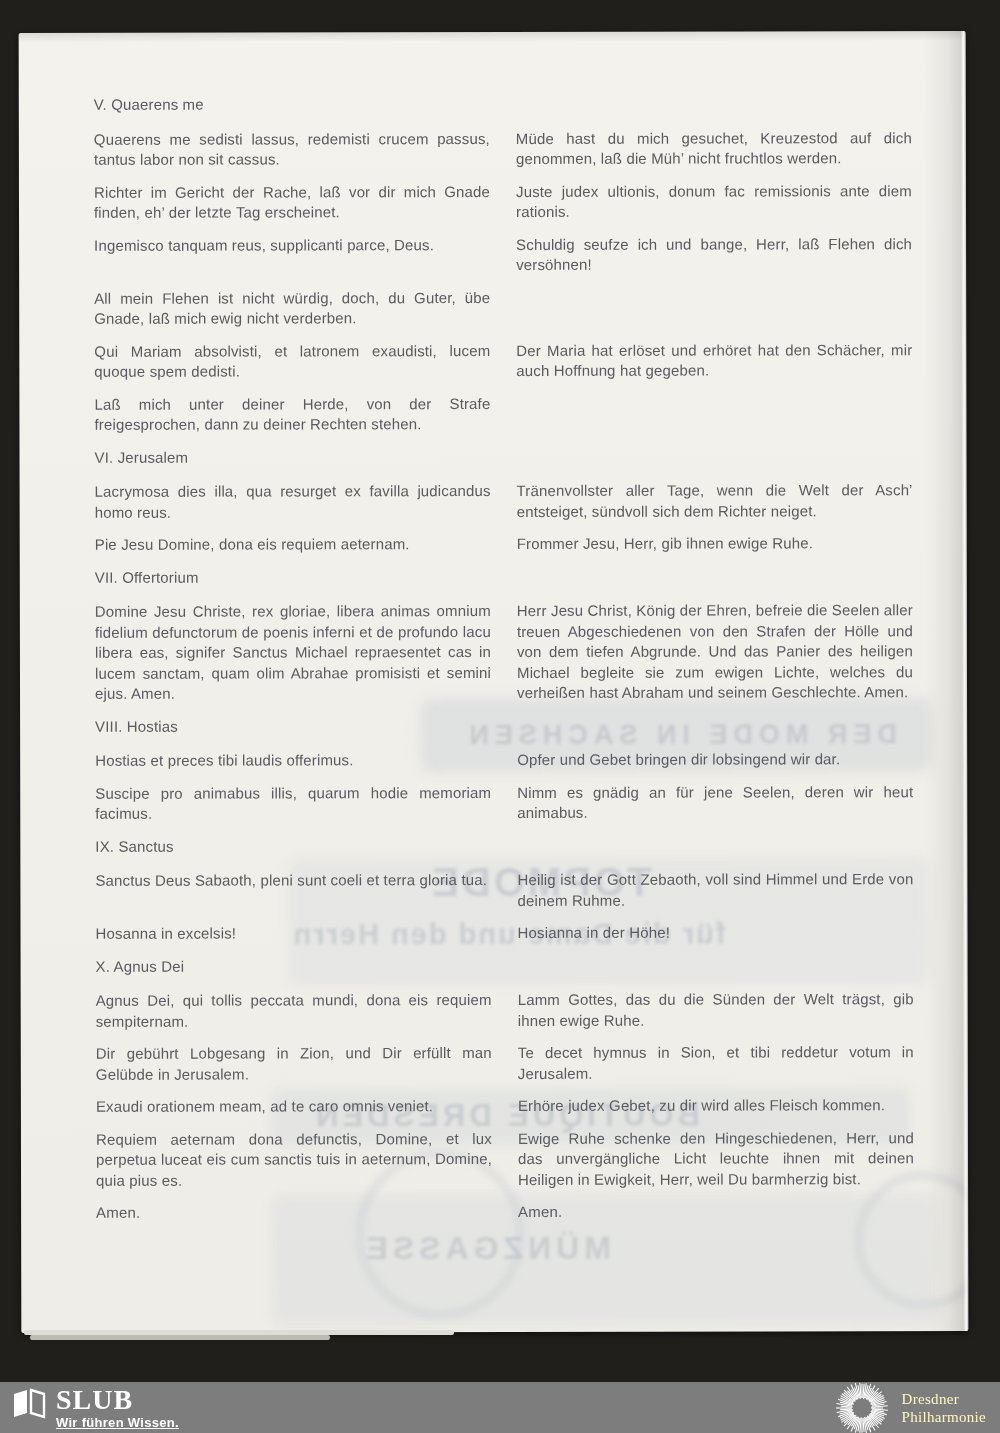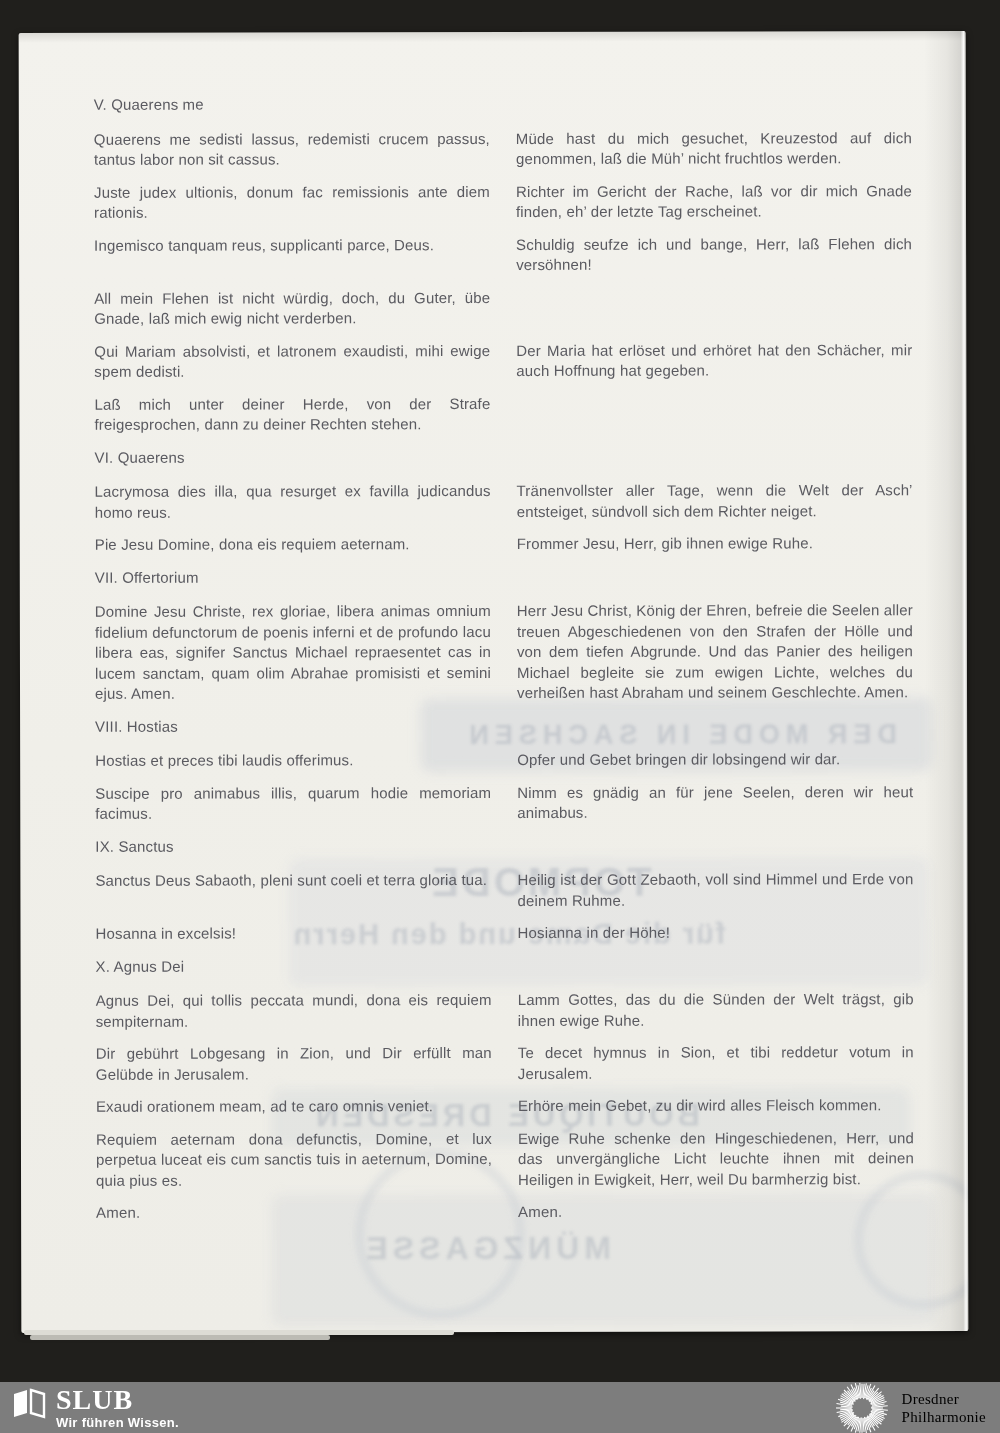--- a/index.html
+++ b/index.html
@@ -29,23 +29,23 @@
   .row{display:grid;grid-template-columns:396px 396px;column-gap:26px;margin-bottom:12px;}
   .row.hdr{margin-top:10px;margin-bottom:14px;}
   .para{text-align:justify;}
   .para.header{text-align:left;}
   
   .footer-bar{position:absolute;left:0;bottom:0;width:1000px;height:51px;background:#7d7d7d;}
   .slub{position:absolute;left:12px;top:5px;display:flex;align-items:flex-start;}
   .slub-texts{margin-left:10px;color:#fff;}
   .slub-name{font-family:"Liberation Serif","DejaVu Serif",serif;font-weight:bold;
         font-size:28px;line-height:26px;letter-spacing:1px;}
-  .slub-tagline{font-size:13px;font-weight:bold;margin-top:2px;letter-spacing:0.3px;}
+  .slub-tagline{font-size:13px;font-weight:bold;margin-top:2px;letter-spacing:0.3px;text-decoration:underline;}
   .phil{position:absolute;right:14px;top:0;height:51px;display:flex;align-items:center;}
-  .phil-texts{margin-left:12px;color:#000000;font-family:"Liberation Serif","DejaVu Serif",serif;
+  .phil-texts{margin-left:12px;color:#fef9c3;font-family:"Liberation Serif","DejaVu Serif",serif;
         font-size:15px;line-height:18px;letter-spacing:0.3px;}
 </style>
 </head>
 <body>
 
 <div class="screen">
 
   <div class="page">
     <div class="edge-top"></div>
 
@@ -65,39 +65,39 @@
 
     <div class="content">
         <div class="row hdr">
           <div class="para header">V. Quaerens me</div>
         </div>
         <div class="row">
           <div class="para">Quaerens me sedisti lassus, redemisti crucem passus, tantus labor non sit cassus.</div>
           <div class="para">Müde hast du mich gesuchet, Kreuzestod auf dich genommen, laß die Müh’ nicht fruchtlos werden.</div>
         </div>
         <div class="row">
+          <div class="para">Richter im Gericht der Rache, laß vor dir mich Gnade finden, eh’ der letzte Tag erscheinet.</div>
           <div class="para">Juste judex ultionis, donum fac remissionis ante diem rationis.</div>
-          <div class="para">Richter im Gericht der Rache, laß vor dir mich Gnade finden, eh’ der letzte Tag erscheinet.</div>
         </div>
         <div class="row">
           <div class="para">Ingemisco tanquam reus, supplicanti parce, Deus.</div>
           <div class="para">Schuldig seufze ich und bange, Herr, laß Flehen dich versöhnen!</div>
         </div>
         <div class="row">
           <div class="para">All mein Flehen ist nicht würdig, doch, du Guter, übe Gnade, laß mich ewig nicht verderben.</div>
         </div>
         <div class="row">
-          <div class="para">Qui Mariam absolvisti, et latronem exaudisti, mihi ewige spem dedisti.</div>
+          <div class="para">Qui Mariam absolvisti, et latronem exaudisti, lucem quoque spem dedisti.</div>
           <div class="para">Der Maria hat erlöset und erhöret hat den Schächer, mir auch Hoffnung hat gegeben.</div>
         </div>
         <div class="row">
           <div class="para">Laß mich unter deiner Herde, von der Strafe freigesprochen, dann zu deiner Rechten stehen.</div>
         </div>
         <div class="row hdr">
-          <div class="para header">VI. Quaerens</div>
+          <div class="para header">VI. Jerusalem</div>
         </div>
         <div class="row">
           <div class="para">Lacrymosa dies illa, qua resurget ex favilla judicandus homo reus.</div>
           <div class="para">Tränenvollster aller Tage, wenn die Welt der Asch’ entsteiget, sündvoll sich dem Richter neiget.</div>
         </div>
         <div class="row">
           <div class="para">Pie Jesu Domine, dona eis requiem aeternam.</div>
           <div class="para">Frommer Jesu, Herr, gib ihnen ewige Ruhe.</div>
         </div>
         <div class="row hdr">
@@ -135,21 +135,21 @@
         <div class="row">
           <div class="para">Agnus Dei, qui tollis peccata mundi, dona eis requiem sempiternam.</div>
           <div class="para">Lamm Gottes, das du die Sünden der Welt trägst, gib ihnen ewige Ruhe.</div>
         </div>
         <div class="row">
           <div class="para">Dir gebührt Lobgesang in Zion, und Dir erfüllt man Gelübde in Jerusalem.</div>
           <div class="para">Te decet hymnus in Sion, et tibi reddetur votum in Jerusalem.</div>
         </div>
         <div class="row">
           <div class="para">Exaudi orationem meam, ad te caro omnis veniet.</div>
-          <div class="para">Erhöre mein Gebet, zu dir wird alles Fleisch kommen.</div>
+          <div class="para">Erhöre judex Gebet, zu dir wird alles Fleisch kommen.</div>
         </div>
         <div class="row">
           <div class="para">Requiem aeternam dona defunctis, Domine, et lux perpetua luceat eis cum sanctis tuis in aeternum, Domine, quia pius es.</div>
           <div class="para">Ewige Ruhe schenke den Hingeschiedenen, Herr, und das unvergängliche Licht leuchte ihnen mit deinen Heiligen in Ewigkeit, Herr, weil Du barmherzig bist.</div>
         </div>
         <div class="row">
           <div class="para">Amen.</div>
           <div class="para">Amen.</div>
         </div>
       </div>

